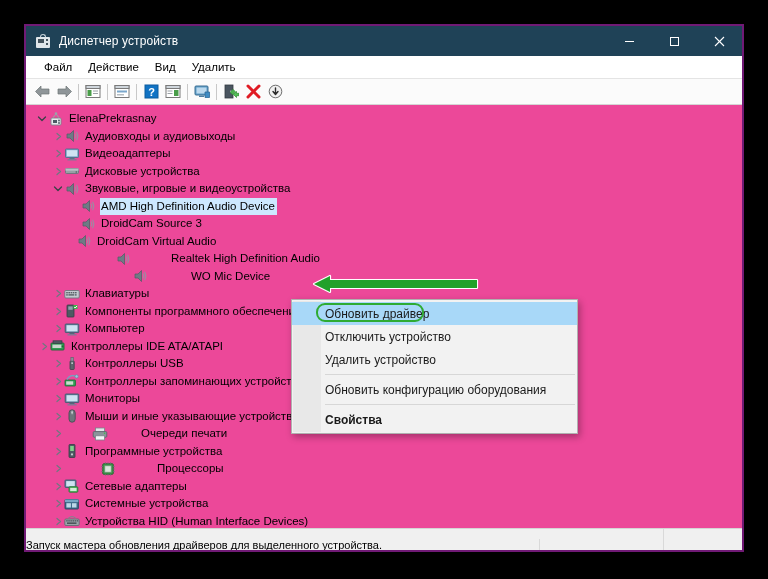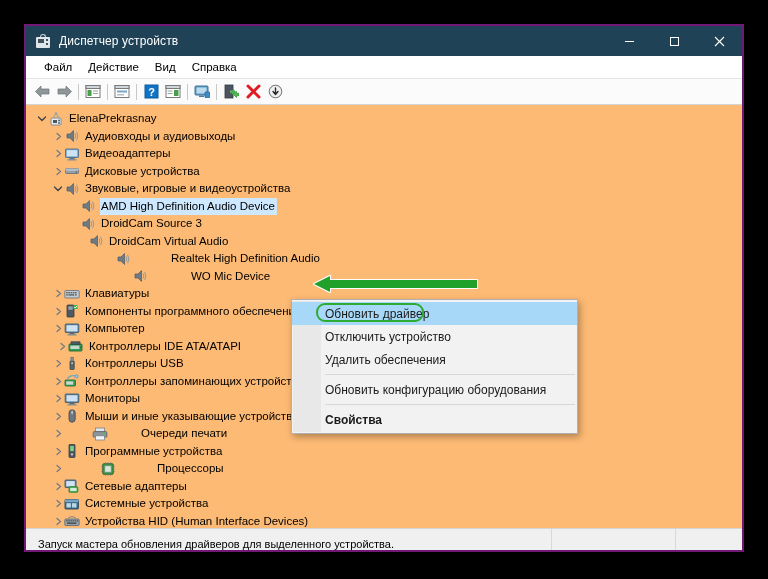--- a/index.html
+++ b/index.html
@@ -109,21 +109,21 @@
   }
   .tb-sep {
     width: 1px; height: 16px;
     background: #c8c8c8;
     margin: 0 3px;
   }
 
   
   .tree-pane {
     flex: 1 1 auto;
-    background: #fdba74;
+    background: #ec4899;
     position: relative;
     overflow: hidden;
   }
   .tree {
     position: absolute;
     left: 0; top: 5px; right: 0;
   }
   .row {
     height: 17.5px;
     display: flex; align-items: center;
@@ -157,24 +157,25 @@
   .statusbar {
     height: 21px;
     background: #f0f0f0;
     border-top: 1px solid #d5d5d5;
     display: flex; align-items: stretch;
     flex: 0 0 auto;
     font-size: 11px; color: #000;
   }
   .status-main {
     flex: 0 0 513px;
-    display: flex; align-items: flex-end;
-    padding-left: 12px;
+    display: flex; align-items: flex-start;
+    padding-left: 0;
     border-right: 1px solid #d9d9d9;
     overflow: hidden;
+    margin-top: 10px;
   }
   .status-pane2 {
     flex: 0 0 123px;
     border-right: 1px solid #d9d9d9;
   }
   .status-pane3 { flex: 1 1 auto; }
 
   
   .ctx-menu {
     position: absolute;
@@ -264,21 +265,21 @@
               <line x1="10" y1="1" x2="1" y2="10" stroke="#ffffff" stroke-width="1.1"></line>
             </svg>
         </div>
       </div>
     </div>
 
     <div class="menubar">
       <div class="menubar-item">Файл</div>
       <div class="menubar-item">Действие</div>
       <div class="menubar-item">Вид</div>
-      <div class="menubar-item">Справка</div>
+      <div class="menubar-item">Удалить</div>
     </div>
 
     <div class="toolbar">
       <div class="tb-btn">
         <svg width="17" height="15" viewBox="0 0 17 15">
           <path d="M7 2 L1.5 7.5 L7 13 L7 10 L15 10 L15 5 L7 5 Z" fill="#8f9699" stroke="#6e7577" stroke-width="0.7" stroke-linejoin="round"></path>
         </svg>
       </div>
       <div class="tb-btn">
         <svg width="17" height="15" viewBox="0 0 17 15">
@@ -434,21 +435,21 @@
           </div>
           <div class="row" style="padding-left: 42px;">
             <div class="twisty"></div>
             <div class="ico"><svg width="16" height="16" viewBox="0 0 16 16">
                 <path d="M3 6 L6 6 L9.5 2.5 L9.5 13.5 L6 10 L3 10 Z" fill="#6e7b85" stroke="#505c64" stroke-width="0.7" stroke-linejoin="round"></path>
                 <path d="M11 5.5 Q12.8 8 11 10.5" fill="none" stroke="#8e9aa3" stroke-width="1"></path>
                 <path d="M12.6 3.8 Q15.3 8 12.6 12.2" fill="none" stroke="#8e9aa3" stroke-width="1"></path>
               </svg></div>
             <span class="row-label">DroidCam Source 3</span>
           </div>
-          <div class="row" style="padding-left: 50px;">
+          <div class="row" style="padding-left: 38px;">
             <div class="twisty"></div>
             <div class="ico"><svg width="16" height="16" viewBox="0 0 16 16">
                 <path d="M3 6 L6 6 L9.5 2.5 L9.5 13.5 L6 10 L3 10 Z" fill="#6e7b85" stroke="#505c64" stroke-width="0.7" stroke-linejoin="round"></path>
                 <path d="M11 5.5 Q12.8 8 11 10.5" fill="none" stroke="#8e9aa3" stroke-width="1"></path>
                 <path d="M12.6 3.8 Q15.3 8 12.6 12.2" fill="none" stroke="#8e9aa3" stroke-width="1"></path>
               </svg></div>
             <span class="row-label">DroidCam Virtual Audio</span>
           </div>
           <div class="row" style="padding-left: 42px; gap: 35px;">
             <div class="twisty"></div>
@@ -508,21 +509,21 @@
               </svg>
             </div>
             <div class="ico"><svg width="16" height="16" viewBox="0 0 16 16">
                 <rect x="1.2" y="3" width="13.6" height="8.6" rx="0.8" fill="#5e7f99" stroke="#3f5b71" stroke-width="0.9"></rect>
                 <rect x="2.5" y="4.2" width="11" height="6.2" fill="#cde3f3"></rect>
                 <rect x="5.5" y="12" width="5" height="1.3" fill="#51697b"></rect>
                 <rect x="3.5" y="13.3" width="9" height="1.1" fill="#6b8496"></rect>
               </svg></div>
             <span class="row-label">Компьютер</span>
           </div>
-          <div class="row" style="padding-left: 30px; align-items: flex-end;">
+          <div class="row" style="padding-left: 12px;">
             <div class="twisty">
               <svg width="9" height="9" viewBox="0 0 9 9">
                 <path d="M3 1.5 L6.5 4.5 L3 7.5" fill="none" stroke="#6e7880" stroke-width="1.2" stroke-linecap="round" stroke-linejoin="round"></path>
               </svg>
             </div>
             <div class="ico"><svg width="16" height="16" viewBox="0 0 16 16">
                 <rect x="1" y="5" width="13" height="7" rx="0.8" fill="#2f9e52" stroke="#1d6b37" stroke-width="0.9"></rect>
                 <rect x="3" y="2.8" width="9" height="2.5" fill="#4f5b63" stroke="#333d44" stroke-width="0.7"></rect>
                 <rect x="2.4" y="6.6" width="9" height="3.4" fill="#c9d6cd"></rect>
                 <circle cx="12.6" cy="8.3" r="0.9" fill="#1d6b37"></circle>
@@ -689,21 +690,21 @@
         <g transform="translate(2,1)">
           <path d="M19 2 L19 6 L166 6 L166 14 L19 14 L19 18 L3 10 Z" fill="#22a12a" stroke="#ffffff" stroke-width="2.2" stroke-linejoin="round"></path>
           <path d="M19 2 L19 6 L166 6 L166 14 L19 14 L19 18 L3 10 Z" fill="#22a12a"></path>
         </g>
       </svg>
 
       <div class="ctx-menu">
         <div class="ctx-gutter"></div>
         <div class="ctx-item highlighted">Обновить драйвер</div>
         <div class="ctx-item">Отключить устройство</div>
-        <div class="ctx-item">Удалить обеспечения</div>
+        <div class="ctx-item">Удалить устройство</div>
         <div class="ctx-sep"></div>
         <div class="ctx-item">Обновить конфигурацию оборудования</div>
         <div class="ctx-sep"></div>
         <div class="ctx-item bold">Свойства</div>
       </div>
 
       <div class="green-box"></div>
     </div>
 
     <div class="statusbar">

